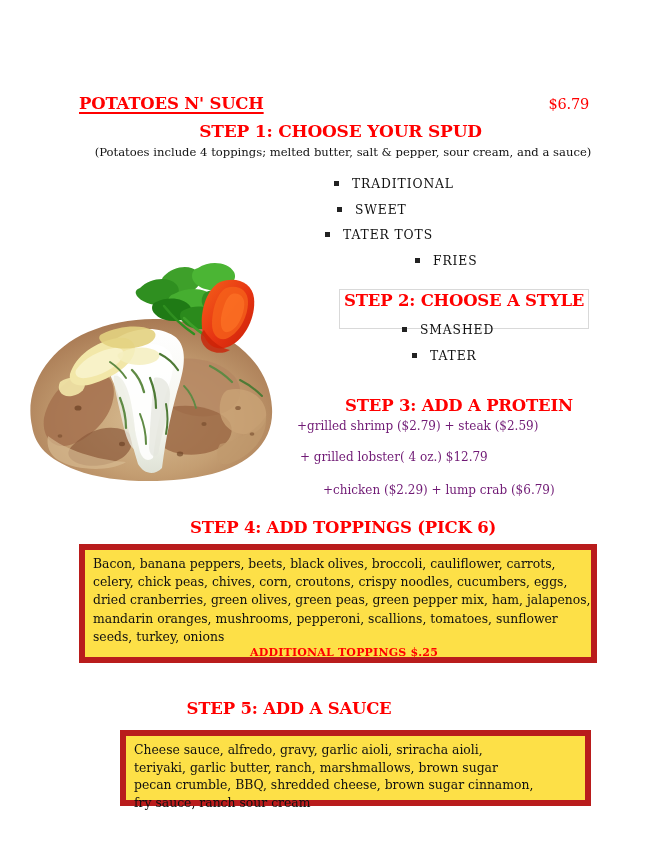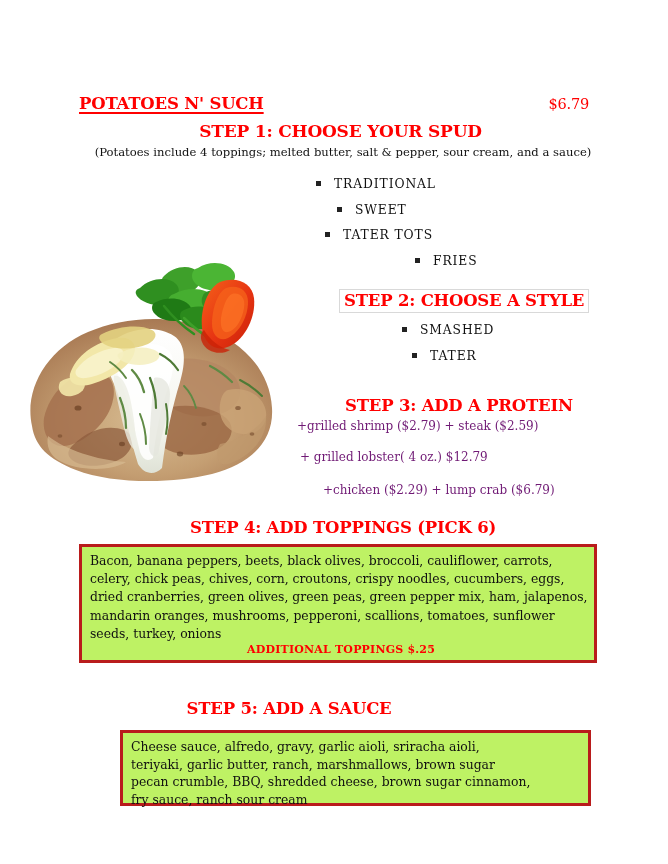--- a/index.html
+++ b/index.html
@@ -71,21 +71,21 @@
     text-align: center;
     font-size: 11.6px;
     padding-left: 18px;
     box-sizing: border-box;
   }
 
   #step2-heading {
     left: 339px; top: 289px;
     font-size: 16.5px;
     border: 1px solid #d9d9d9;
-    padding: 1px 4px 2px 4px;
+    padding: 1px 4px 18px 4px;
   }
   #step3-heading { left: 345px; top: 396px; font-size: 16.5px; }
   #step4-heading { left: 0; top: 518px; width: 668px; text-align: center; padding-left: 18px; box-sizing: border-box; font-size: 16.5px; }
   #step5-heading { left: 0; top: 699px; width: 568px; text-align: center; padding-left: 10px; box-sizing: border-box; font-size: 16.5px; }
 
   
   .bullet-line {
     position: absolute;
     font-size: 12.3px;
     color: #111;
@@ -105,22 +105,22 @@
   .protein-line {
     position: absolute;
     font-size: 12px;
     color: #701a75;
     white-space: nowrap;
   }
 
   
   .txt-box {
     position: absolute;
-    border: 3px solid #b91c1c;
-    background: #bef264;
+    border: 6px solid #b91c1c;
+    background: #fde047;
     box-sizing: border-box;
   }
   #toppings-box {
     left: 79px; top: 544px;
     width: 518px; height: 119px;
   }
   #toppings-text {
     position: absolute;
     left: 8px; top: 5px;
     width: 500px;
@@ -165,21 +165,21 @@
 <div class="page">
 
   <div class="title-row">
     <div id="menu-title" class="red-head">POTATOES N' SUCH</div>
     <div id="menu-price" class="red-head">$6.79</div>
   </div>
 
   <div id="step1-heading" class="step-head red-head">STEP 1: CHOOSE YOUR SPUD</div>
   <div id="step1-note" class="body-serif">(Potatoes include 4 toppings; melted butter, salt &amp; pepper, sour cream, and a sauce)</div>
 
-  <div class="bullet-line" style="left:316px; top:177px;">
+  <div class="bullet-line" style="left:334px; top:177px;">
     <span class="sq"></span><span>TRADITIONAL</span>
   </div>
   <div class="bullet-line" style="left:337px; top:203px;">
     <span class="sq"></span><span>SWEET</span>
   </div>
   <div class="bullet-line" style="left:325px; top:228px;">
     <span class="sq"></span><span>TATER TOTS</span>
   </div>
   <div class="bullet-line" style="left:415px; top:254px;">
     <span class="sq"></span><span>FRIES</span>

